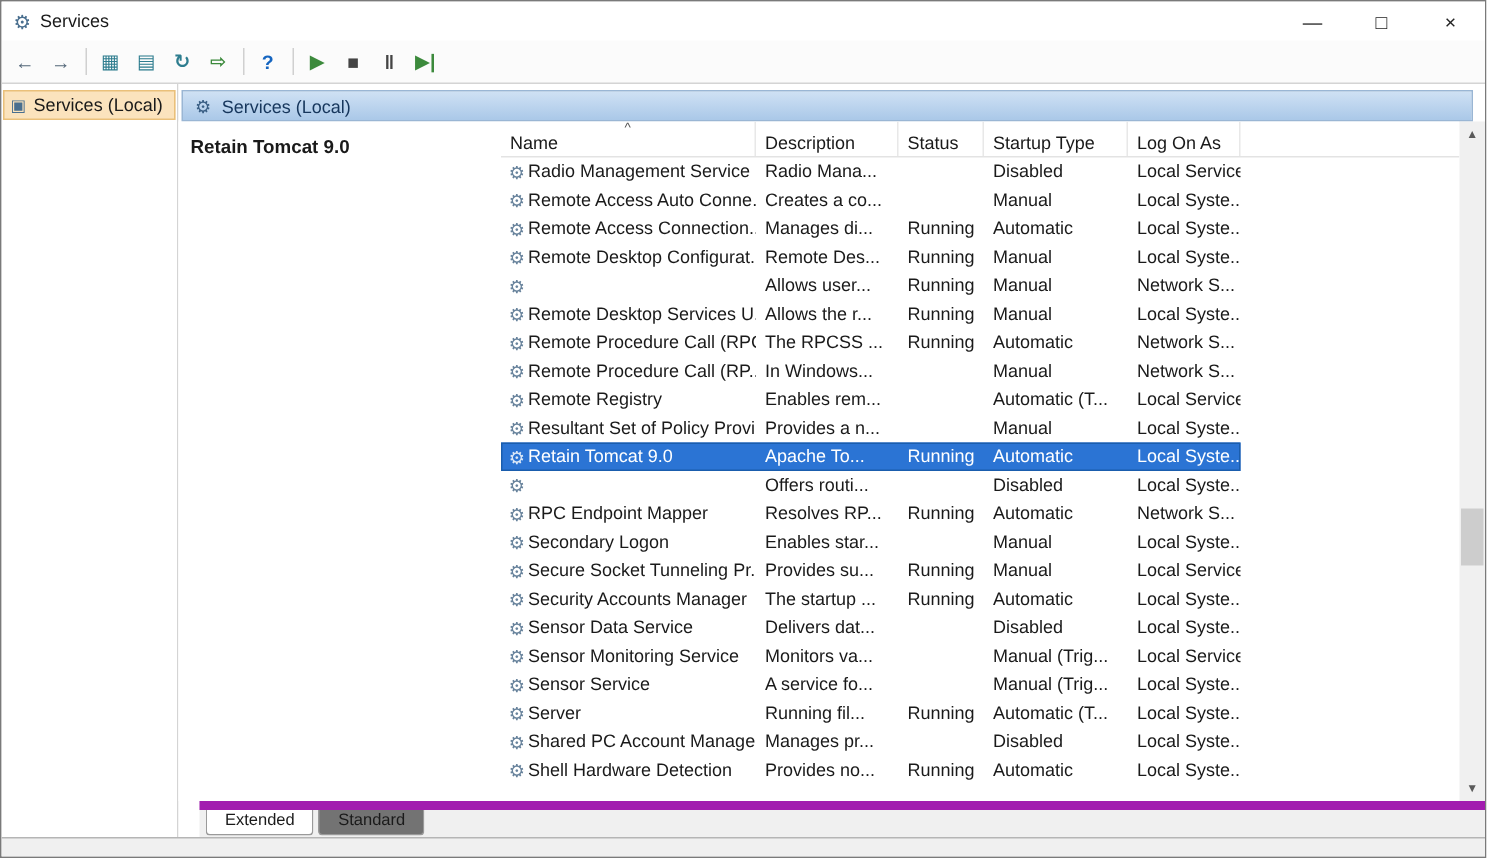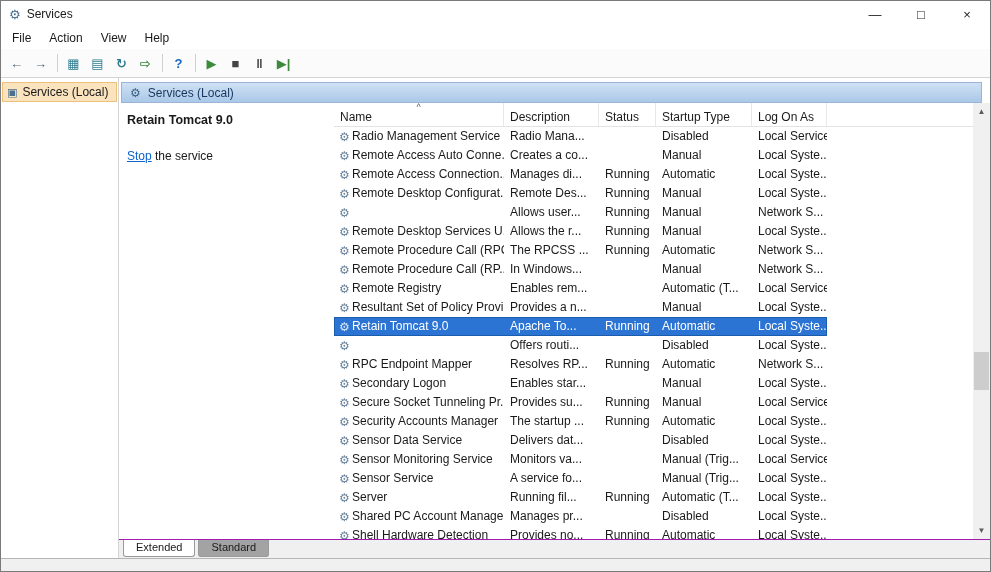--- a/index.html
+++ b/index.html
@@ -63,47 +63,41 @@
   .cell { box-sizing:border-box; padding-left:6px; white-space:nowrap; overflow:hidden; }
   .cell.namecell { display:flex; align-items:center; padding-left:3px; }
   .gear { font-size:12px; color:#68839c; width:15px; flex:none; text-align:center; line-height:1; }
   .trow.selected .gear { color:#dbe8f7; }
   
   .scrollbar { width:17px; flex:none; background:#f0f0f0; position:relative; }
   .sb-arrow { height:17px; width:17px; display:flex; align-items:center; justify-content:center; font-size:8px; color:#5a5a5a; }
   .sb-arrow.down { position:absolute; bottom:0; }
   .sb-thumb { position:absolute; left:1px; width:15px; top:57%; height:38px; background:#cdcdcd; }
   
-  .tabs-row { height:18px; flex:none; border-top:1px solid #a21caf; background:#f0f0f0; display:flex; align-items:flex-start; padding-left:4px; }
-  .tab { font-size:11px; padding:1px 12px 0; height:15px; box-sizing:content-box; border:1px solid #9a9a9a; border-top:none; background:#a3a3a3; border-radius:0 0 3px 3px; margin-right:3px; }
+  .tabs-row { height:18px; flex:none; border-top:6px solid #a21caf; background:#f0f0f0; display:flex; align-items:flex-start; padding-left:4px;margin-left:14px; }
+  .tab { font-size:11px; padding:1px 12px 0; height:15px; box-sizing:content-box; border:1px solid #9a9a9a; border-top:none; background:#737373; border-radius:0 0 3px 3px; margin-right:3px; }
   .tab.active { background:#fff; }
   
   .bottom-strip { height:12px; flex:none; background:#f0f0f0; border-top:1px solid #b5b5b5; }
 </style>
 </head>
 <body>
 
 <div class="window">
 
   <div class="titlebar">
     <span class="app-icon">⚙</span>
     <span class="title-text">Services</span>
     <div class="win-controls">
       <div class="win-btn">—</div>
       <div class="win-btn">□</div>
       <div class="win-btn">×</div>
     </div>
   </div>
 
-  <div class="menubar">
-      <span class="menu-item">File</span>
-      <span class="menu-item">Action</span>
-      <span class="menu-item">View</span>
-      <span class="menu-item">Help</span>
-    </div>
 
   <div class="toolbar">
       <div class="tb-btn" style="color: rgb(85, 104, 122);">←</div>
       <div class="tb-btn" style="color: rgb(85, 104, 122);">→</div>
       <div class="tb-sep"></div>
       <div class="tb-btn" style="color: rgb(46, 125, 143);">▦</div>
       <div class="tb-btn" style="color: rgb(46, 125, 143);">▤</div>
       <div class="tb-btn" style="color: rgb(46, 125, 143);">↻</div>
       <div class="tb-btn" style="color: rgb(60, 138, 60);">⇨</div>
       <div class="tb-sep"></div>
@@ -129,23 +123,20 @@
       <div class="banner">
         <span class="banner-icon">⚙</span>
         <span>Services (Local)</span>
       </div>
 
       <div class="content-row">
 
         <div class="detail-pane">
           <div class="detail-title">Retain Tomcat 9.0</div>
           <div class="detail-links">
-            <div>
-              <a class="link">Stop</a><span> the service</span>
-            </div>
           </div>
         </div>
 
         <div class="table-pane">
           <div class="table-header">
               <div class="hcell c0"><span>Name</span><span class="sort-caret">^</span></div>
               <div class="hcell c1"><span>Description</span></div>
               <div class="hcell c2"><span>Status</span></div>
               <div class="hcell c3"><span>Startup Type</span></div>
               <div class="hcell c4"><span>Log On As</span></div>

